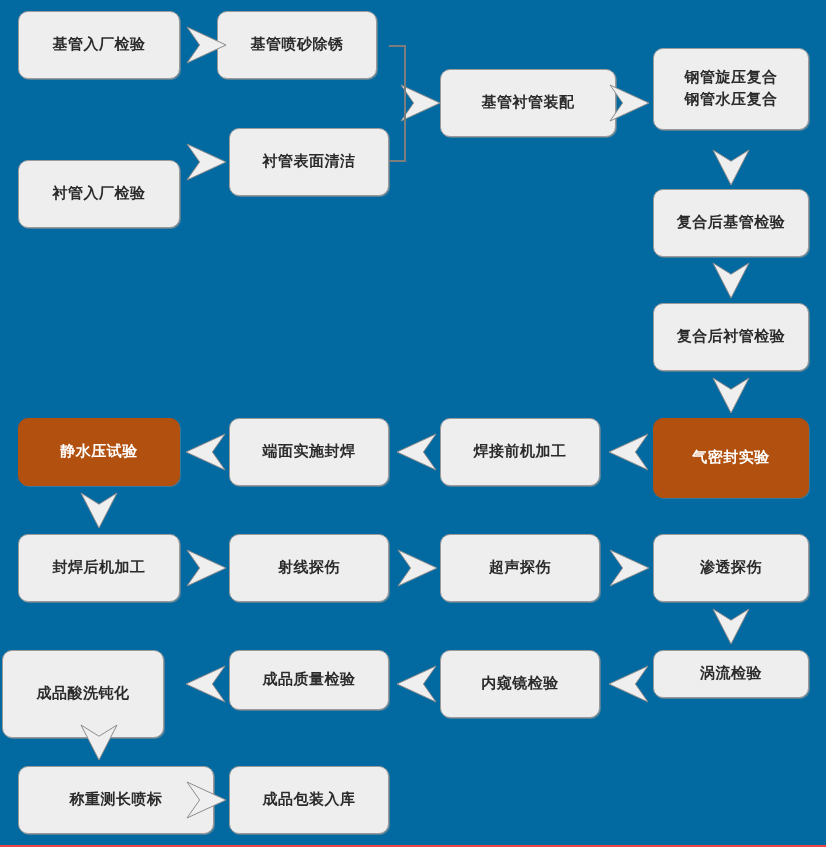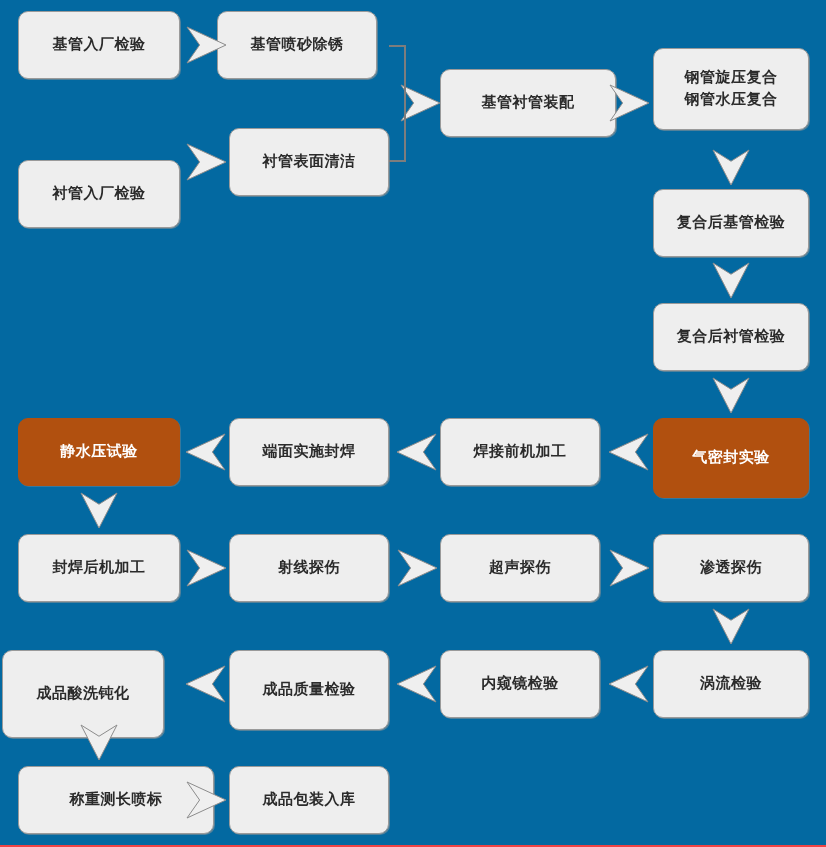--- a/index.html
+++ b/index.html
@@ -102,27 +102,27 @@
       </div>
       <div class="node gray" style="left: 229px; top: 534px; width: 160px; height: 68px; text-align: center;">
         <span class="label">射线探伤</span>
       </div>
       <div class="node gray" style="left: 440px; top: 534px; width: 160px; height: 68px;">
         <span class="label">超声探伤</span>
       </div>
       <div class="node gray" style="left: 653px; top: 534px; width: 156px; height: 68px;">
         <span class="label">渗透探伤</span>
       </div>
-      <div class="node gray" style="left: 653px; top: 650px; width: 156px; height: 68px;">
+      <div class="node gray" style="left: 653px; top: 650px; width: 156px; height: 48px;">
         <span class="label">涡流检验</span>
       </div>
       <div class="node gray" style="left: 440px; top: 650px; width: 160px; height: 68px;">
         <span class="label">内窥镜检验</span>
       </div>
-      <div class="node gray" style="left: 229px; top: 650px; width: 160px; height: 80px;">
+      <div class="node gray" style="left: 229px; top: 650px; width: 160px; height: 60px;">
         <span class="label">成品质量检验</span>
       </div>
       <div class="node gray" style="left: 2px; top: 650px; width: 162px; height: 88px;">
         <span class="label">成品酸洗钝化</span>
       </div>
       <div class="node gray" style="left: 18px; top: 766px; width: 196px; height: 68px;">
         <span class="label">称重测长喷标</span>
       </div>
       <div class="node gray" style="left: 229px; top: 766px; width: 160px; height: 68px;">
         <span class="label">成品包装入库</span>

